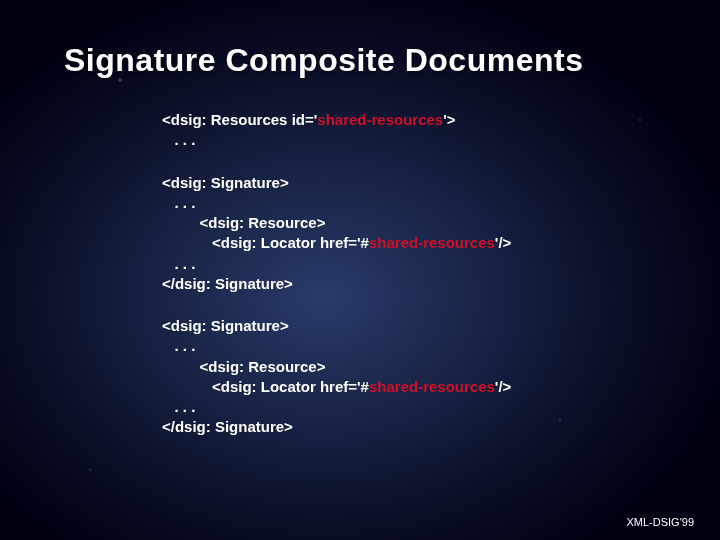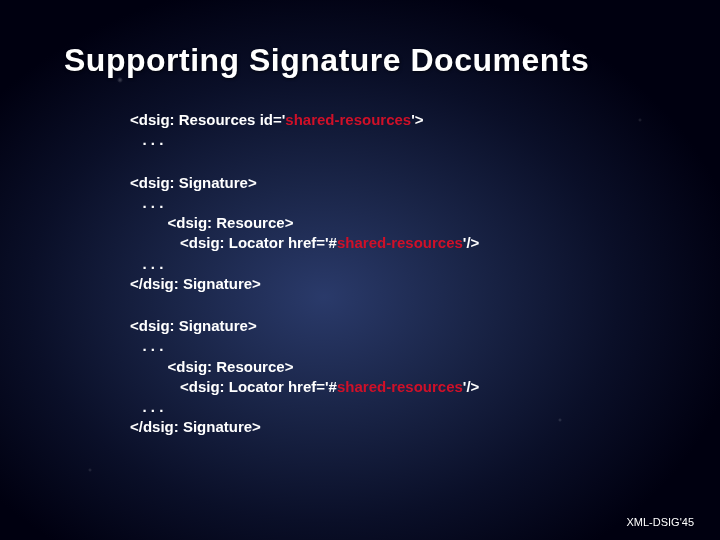--- a/index.html
+++ b/index.html
@@ -43,39 +43,40 @@
     top: 110px;
     left: 130px;
     right: 60px;
     color: #ffffff;
     font-size: 15px;
     line-height: 1.35;
     font-weight: bold;
   }
   .block {
     margin-bottom: 22px;
+    margin-left: 32px;
   }
   .hl {
     color: #d01028;
   }
   .footer {
     position: absolute;
     bottom: 12px;
     right: 26px;
     color: #ffffff;
     font-size: 11px;
   }
   .line { white-space: pre; }
 </style>
 </head>
 <body>
 
 <div class="slide">
 
-  <div class="title">Supporting Signature Documents</div>
+  <div class="title">Signature Composite Documents</div>
 
   <div class="content">
 
     <div class="block">
       <div class="line"><span>&lt;dsig: Resources id='</span><span class="hl">shared-resources</span><span>'&gt;</span></div>
       <div class="line">   . . .</div>
     </div>
 
     <div class="block">
       <div class="line">&lt;dsig: Signature&gt;</div>
@@ -90,15 +91,15 @@
       <div class="line">&lt;dsig: Signature&gt;</div>
       <div class="line">   . . .</div>
       <div class="line">         &lt;dsig: Resource&gt;</div>
       <div class="line"><span>            &lt;dsig: Locator href='#</span><span class="hl">shared-resources</span><span>'/&gt;</span></div>
       <div class="line">   . . .</div>
       <div class="line">&lt;/dsig: Signature&gt;</div>
     </div>
 
   </div>
 
-  <div class="footer">XML-DSIG'45</div>
+  <div class="footer">XML-DSIG'99</div>
 
 </div>
 
 </body></html>

